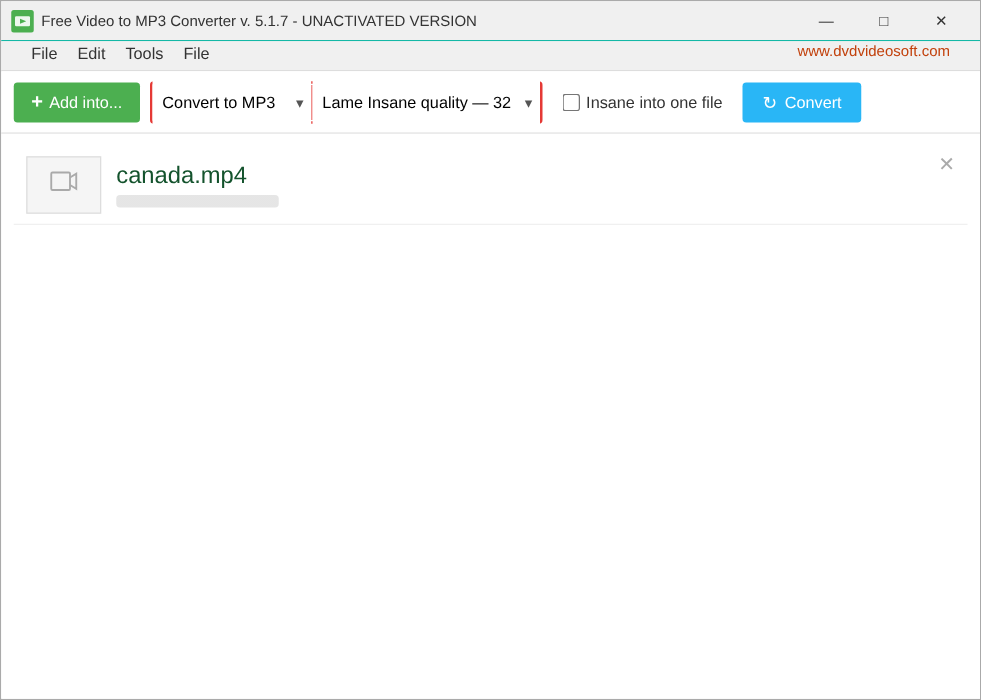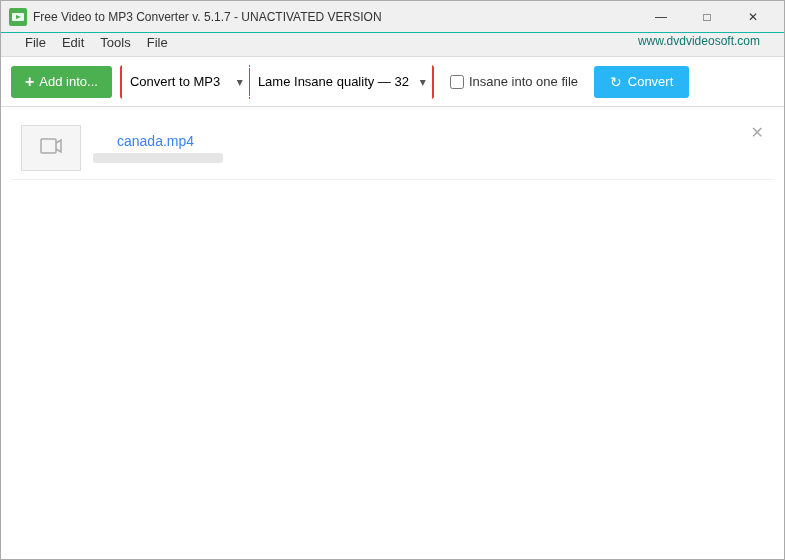--- a/index.html
+++ b/index.html
@@ -76,21 +76,21 @@
       padding: 2px 8px;
       cursor: pointer;
       font-size: 13px;
       color: #333;
     }
     .menu-bar-right {
       margin-left: auto;
       padding-right: 8px;
     }
     .menu-bar-link {
-      color: #0f766e;
+      color: #c2410c;
       font-size: 12px;
       cursor: pointer;
       text-decoration: none;
     }
     
     .toolbar {
       height: 50px;
       background: #ffffff;
       border-bottom: 1px solid #ddd;
       display: flex;
@@ -213,25 +213,24 @@
       flex-shrink: 0;
     }
     .video-icon {
       color: #999;
       font-size: 20px;
     }
     .file-info {
       flex: 1;
     }
     .file-name {
-      font-size: 14px;
-      color: #3b82f6;
+      font-size: 19px;
+      color: #14532d;
       font-weight: 400;
       margin-bottom: 4px;
-      margin-left: 24px;
     }
     .file-meta {
       font-size: 12px;
       color: #bbb;
       letter-spacing: 1px;
     }
     .file-close {
       position: absolute;
       right: 10px;
       top: 8px;

